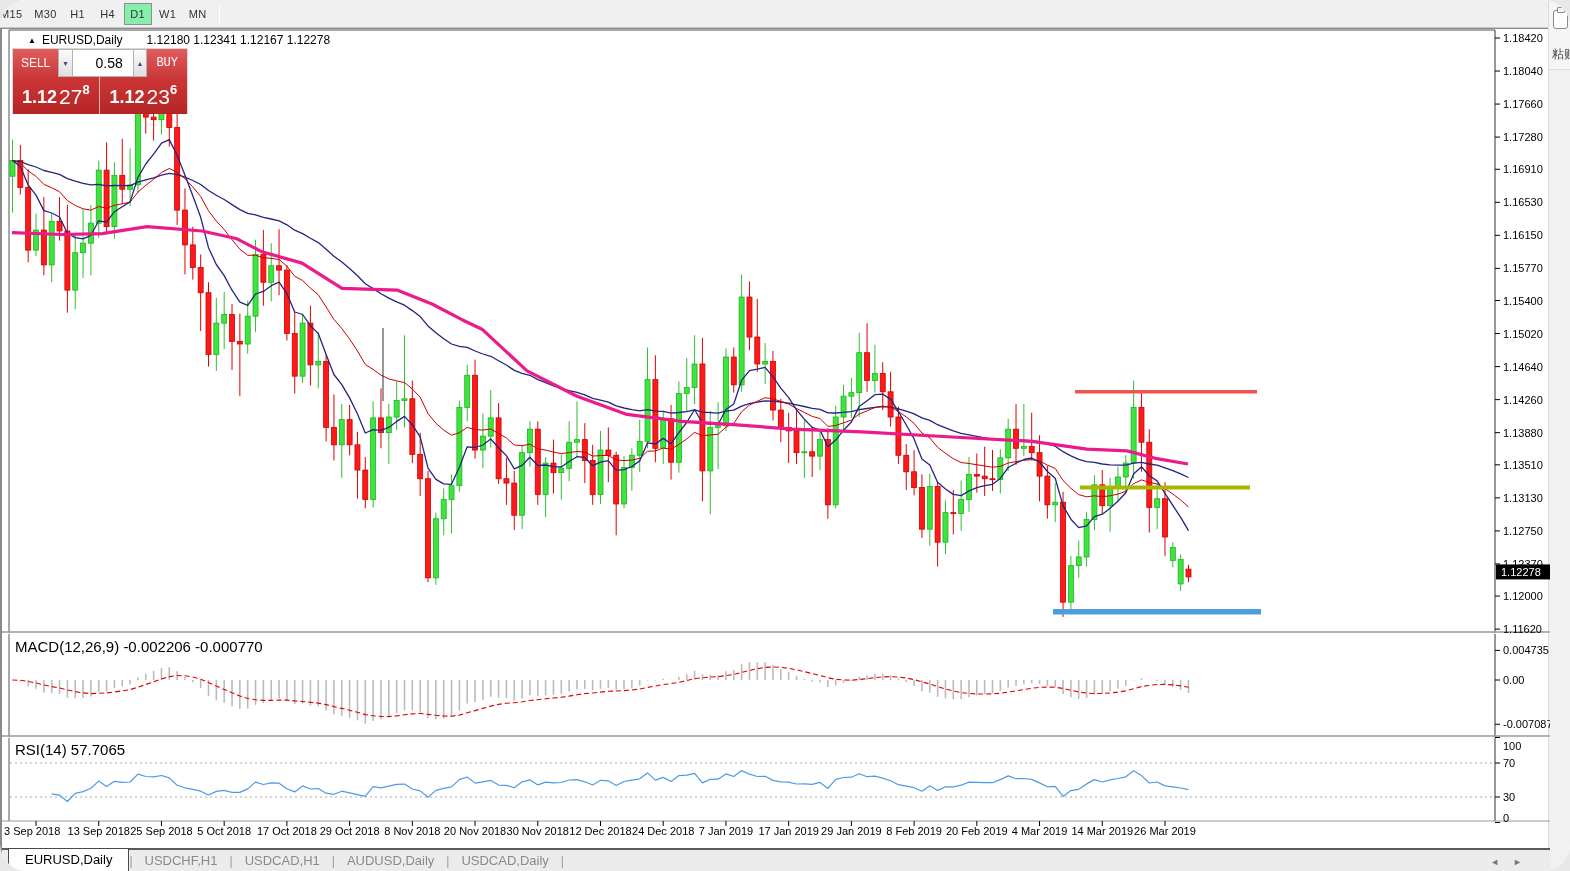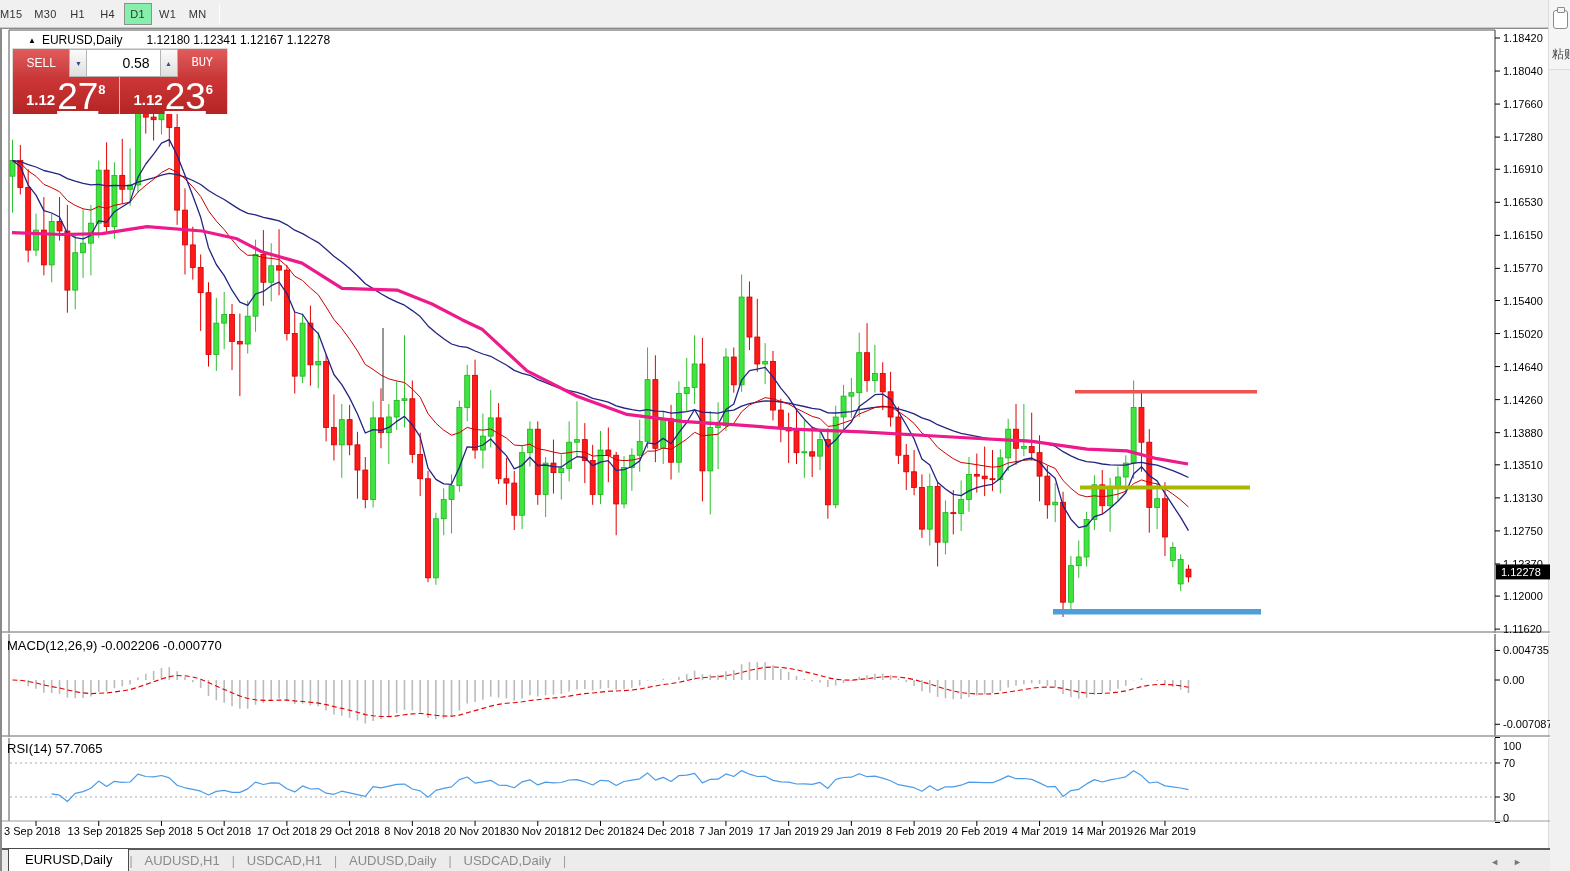--- a/index.html
+++ b/index.html
@@ -1,52 +1,52 @@
 <!DOCTYPE html>
 <html><head>
 <meta charset="utf-8">
 <style>
   html,body{margin:0;padding:0;background:#e8e8e8;}
   *{box-sizing:border-box;font-family:"Liberation Sans",sans-serif;}
-  #screen{position:relative;width:1570px;height:871px;background:#fff;overflow:hidden;}
+  #screen{position:relative;width:1570px;height:871px;background:#fff;overflow:hidden;border-radius:27px;}
   
   #toolbar{position:absolute;left:0;top:0;width:1548px;height:28px;background:#f0f0f0;border-bottom:1px solid #c9c9c9;display:flex;align-items:center;}
   .tfbtn{height:22px;min-width:28px;padding:0 5px;margin:0 1px;display:flex;align-items:center;justify-content:center;font-size:11px;color:#333;letter-spacing:0.3px;}
   .tfbtn.active{background:#86efac;border:1px solid #8f8f8f;}
   .tbsep{width:1px;height:20px;background:#b5b5b5;border-right:1px solid #fff;margin:0 6px;}
   
   #rightstrip{position:absolute;left:1548px;top:0;width:22px;height:871px;background:#f1f1f1;border-left:1px solid #dcdcdc;overflow:hidden;}
   #pastebox{position:relative;width:100%;height:70px;background:#f5f5f5;border-bottom:1px solid #ddd;}
   .clipicon{position:absolute;left:4px;top:10px;width:15px;height:19px;background:#fff;border:1.5px solid #8a8a8a;border-radius:3px;}
   .clipicon:before{content:"";position:absolute;left:3px;top:-4px;width:6px;height:4px;background:#f5f5f5;border:1.5px solid #8a8a8a;border-radius:1px;}
   .pastelabel{position:absolute;left:3px;top:46px;font-size:12px;color:#444;white-space:nowrap;}
   
   #chartwin{position:absolute;left:0;top:28px;width:1548px;height:843px;background:#fff;border-left:2px solid #8a8a8a;border-top:1px solid #8a8a8a;}
   #chartsvg{position:absolute;left:0;top:0;}
   
   #title{position:absolute;left:26px;top:4px;font-size:12px;color:#000;z-index:5;white-space:nowrap;}
   #title .tri{font-size:8px;vertical-align:1px;margin-right:6px;}
   #title .nums{margin-left:24px;}
   
-  #tpanel{position:absolute;left:10px;top:19px;width:216px;height:66px;z-index:6;border:1px solid #d8d8d8;background:#14532d;}
+  #tpanel{position:absolute;left:10px;top:19px;width:176px;height:66px;z-index:6;border:1px solid #d8d8d8;background:#14532d;}
   #row1{display:flex;height:28px;}
   .rbtn{background:linear-gradient(#e25c5c,#c83a3a);color:#fff;font-size:12px;display:flex;align-items:center;justify-content:center;}
   #sellbtn{width:57px;}
   #buybtn{width:50px;font-family:Liberation Mono, monospace;}
   .spin{width:18px;background:linear-gradient(#fbfbfb,#dfdfdf);border:1px solid #b4b4b4;color:#3a4a8a;font-size:7px;display:flex;align-items:center;justify-content:center;}
   #volbox{width:73px;border:1px solid #b4b4b4;border-left:none;border-right:none;background:#fff;font-size:14px;color:#000;display:flex;align-items:center;justify-content:flex-end;padding-right:10px;}
   #row2{display:flex;height:37px;}
   .bigquote{background:linear-gradient(#cd3636,#b52525);color:#fff;display:flex;align-items:flex-end;justify-content:center;padding-bottom:3px;}
   #sellquote{width:107px;border-right:1px solid #e9b9b9;}
   #buyquote{width:108px;}
-  .qsmall{font-size:15px;font-weight:bold;margin-right:2px;margin-bottom:3px;margin-top:35px;}
-  .qbig{font-size:37px;line-height:29px;text-decoration:underline;}
+  .qsmall{font-size:18px;font-weight:bold;margin-right:2px;margin-bottom:3px;margin-top:35px;}
+  .qbig{font-size:21px;line-height:29px;}
   .qsup{font-size:13px;font-weight:bold;margin-bottom:14px;}
   
-  .indlabel{position:absolute;font-size:13px;color:#000;z-index:5;white-space:nowrap;}
+  .indlabel{position:absolute;font-size:15px;color:#000;z-index:5;white-space:nowrap;margin-left:8px;}
   #macdlabel{left:5px;top:609px;}
   #rsilabel{left:5px;top:712px;}
   
   #tabstrip{position:absolute;left:0;top:819px;width:1548px;height:24px;background:#ececec;border-top:2px solid #5a5a5a;display:flex;align-items:flex-end;z-index:5;}
   #tabs{display:flex;align-items:flex-end;height:100%;padding-left:6px;}
   .tab{font-size:13px;color:#8a8a8a;padding:3px 12px 4px 12px;display:flex;align-items:center;}
   .tab.active{background:#fff;border:1px solid #4a4a4a;border-bottom:none;color:#000;margin-top:1px;padding:3px 16px 5px 16px;}
   .tabsep{color:#9a9a9a;font-size:12px;padding-bottom:4px;}
   #tabarrows{position:absolute;right:28px;bottom:5px;display:flex;gap:14px;color:#777;font-size:9px;}
 </style>
@@ -690,21 +690,21 @@
       <span>MACD(12,26,9)</span>&nbsp;<span>-0.002206 -0.000770</span>
     </div>
     <div id="rsilabel" class="indlabel">
       <span>RSI(14)</span>&nbsp;<span>57.7065</span>
     </div>
 
     <div id="tabstrip">
       <div id="tabs">
           <div class="tab active">EURUSD,Daily</div>
           <div class="tabsep">|</div>
-          <div class="tab">AUDUSD,H1</div>
+          <div class="tab">USDCHF,H1</div>
           <div class="tabsep">|</div>
           <div class="tab">USDCAD,H1</div>
           <div class="tabsep">|</div>
           <div class="tab">AUDUSD,Daily</div>
           <div class="tabsep">|</div>
           <div class="tab">USDCAD,Daily</div>
           <div class="tabsep">|</div>
         </div>
       <div id="tabarrows">
         <span>◄</span>

